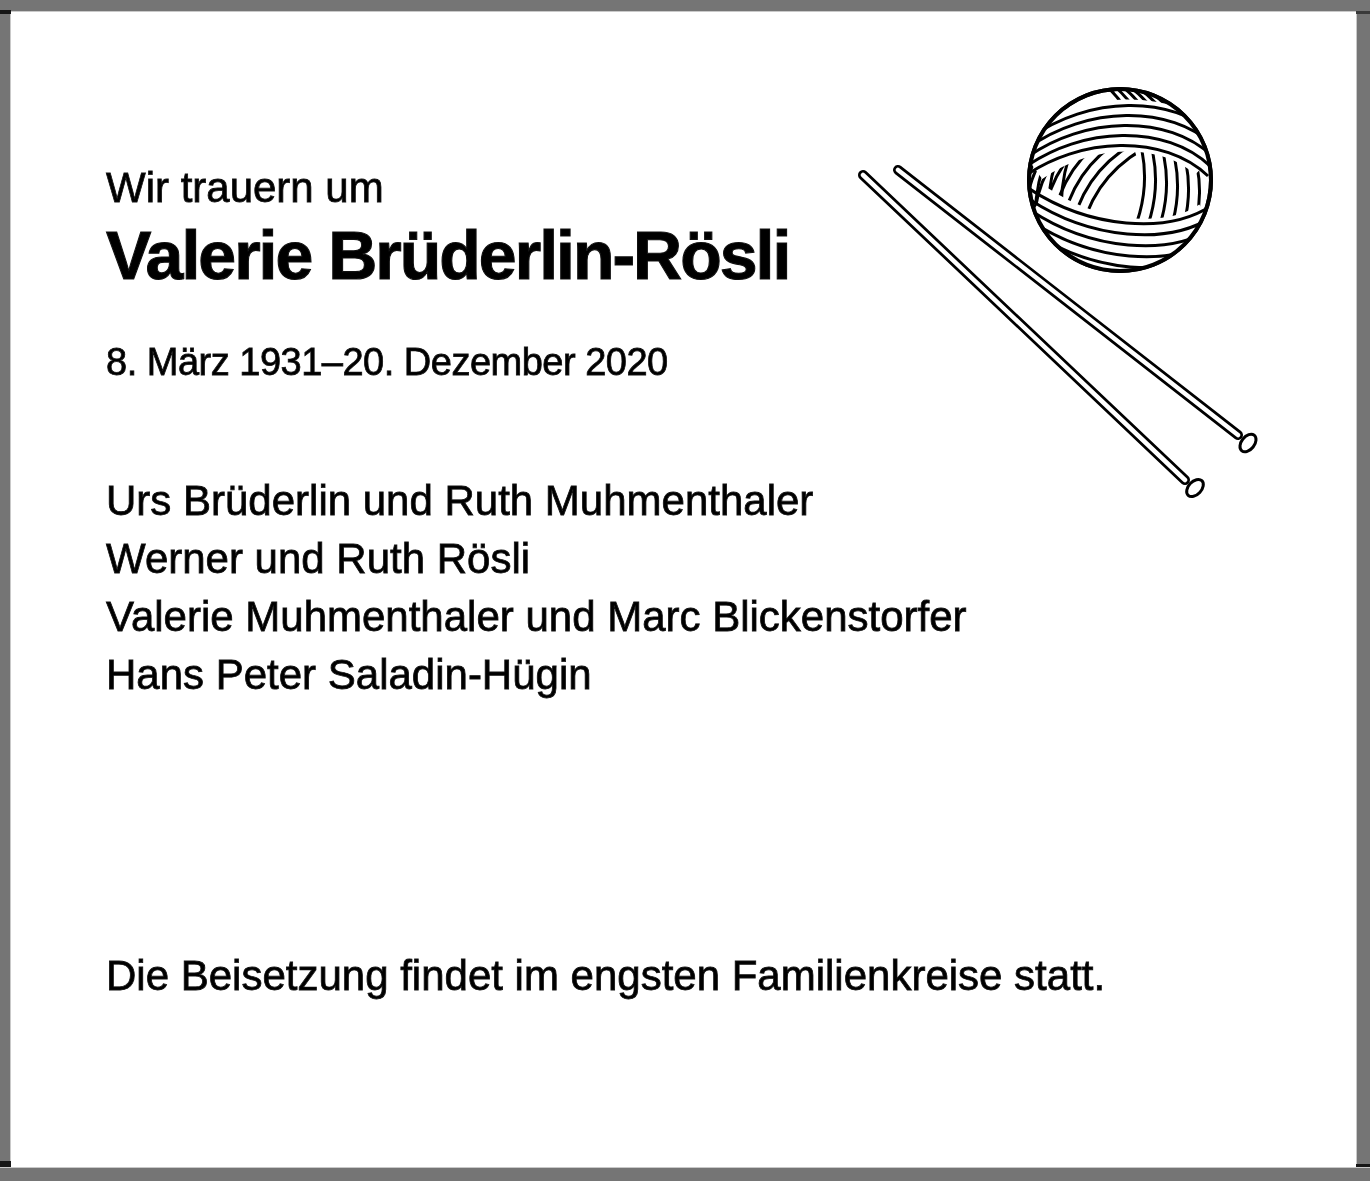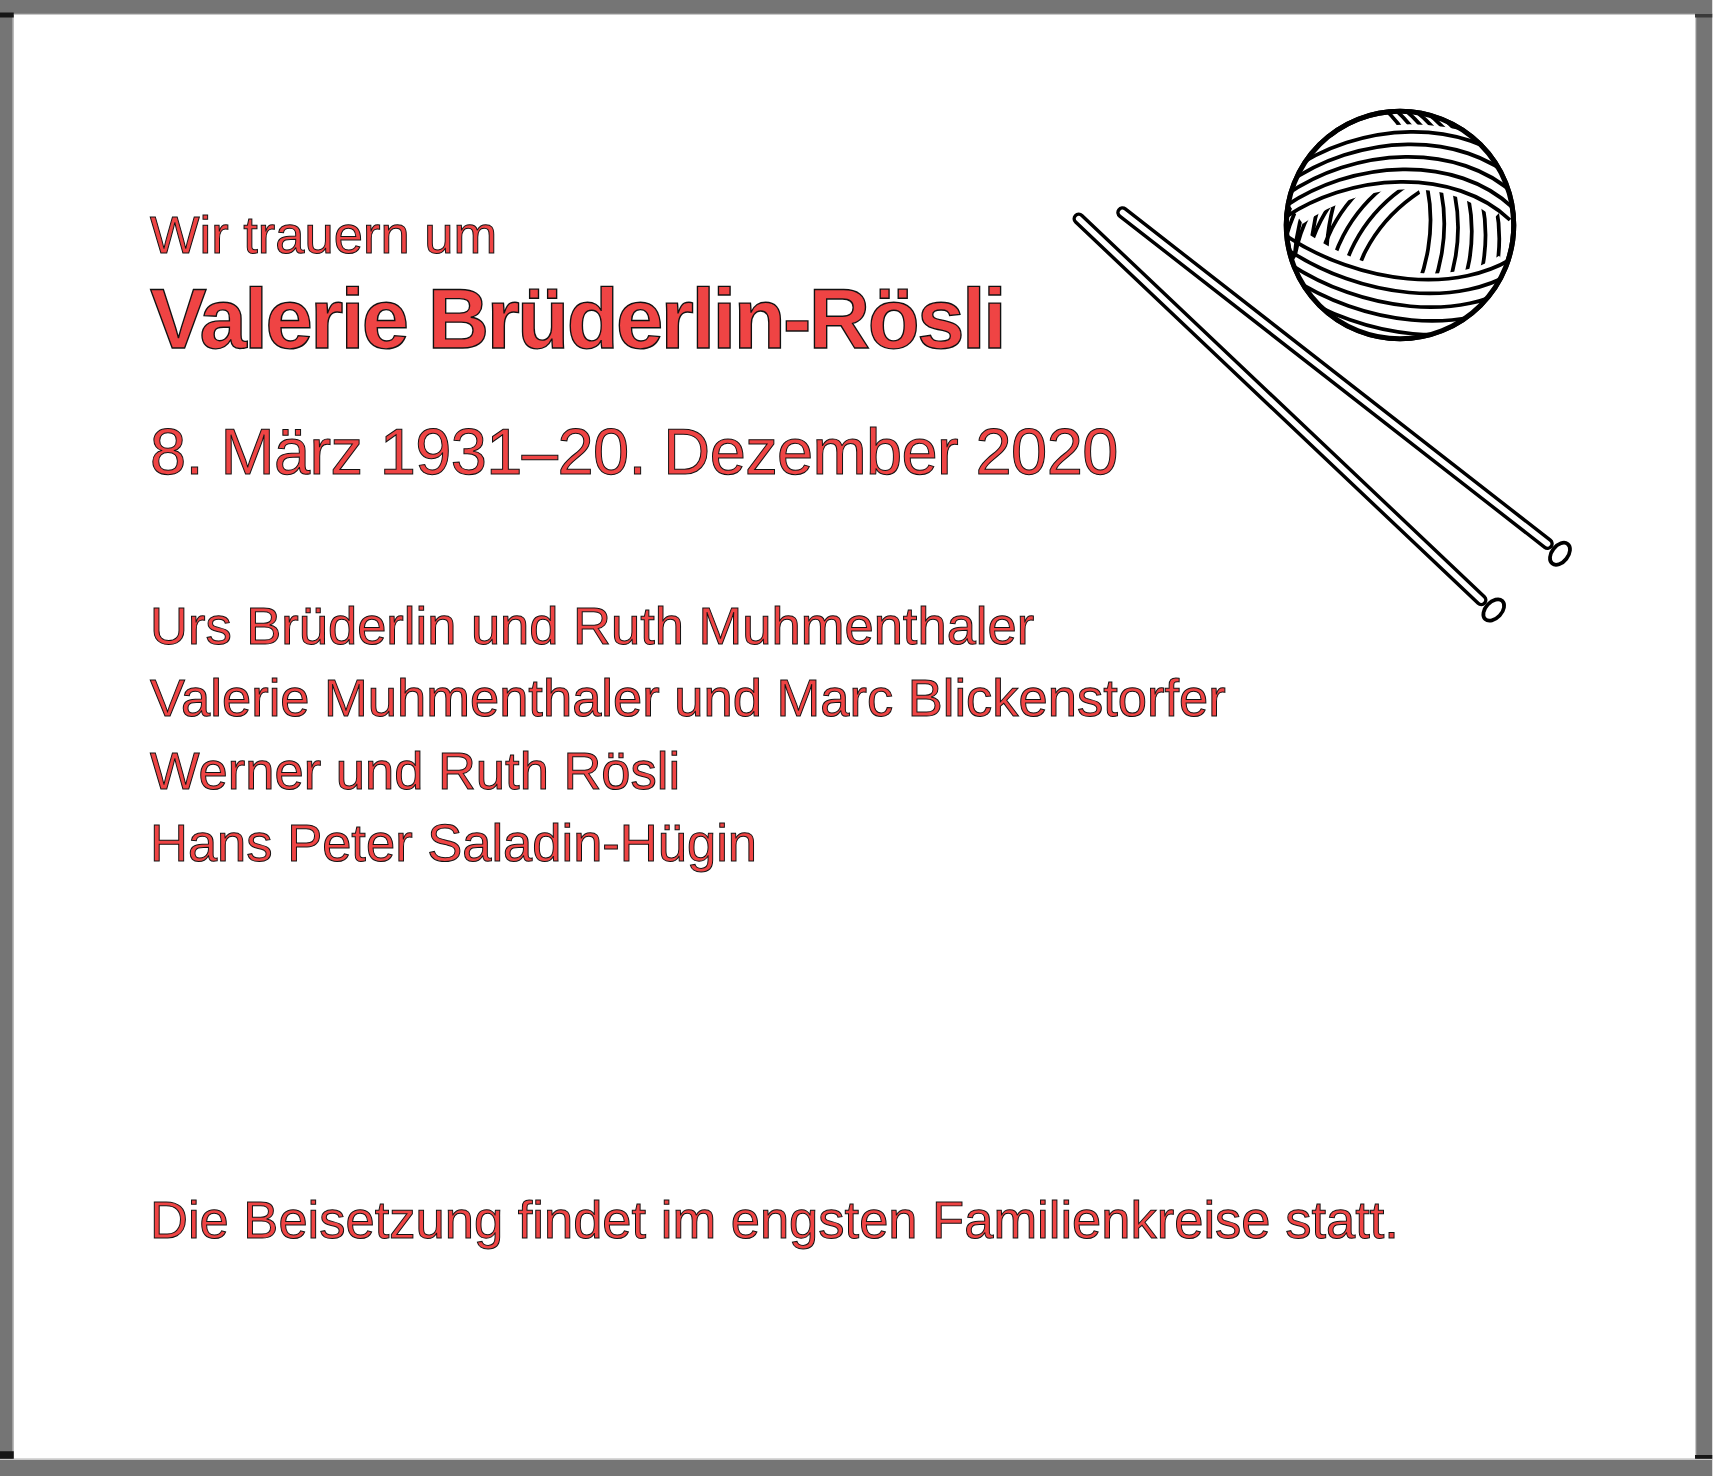--- a/index.html
+++ b/index.html
@@ -16,29 +16,29 @@
   .frame-left   { position:absolute; left:0; top:12px;   width:11px;  height:1155px; background:#757575; border-right:1px solid #c9c9c9; }
   .frame-right  { position:absolute; left:1356px; top:12px; width:14px; height:1155px; background:#757575; border-left:1px solid #c9c9c9; }
   .accent-tl { position:absolute; left:0;      top:10px;   width:11px; height:4px; background:#161616; }
   .accent-tr { position:absolute; left:1356px; top:11px;   width:14px; height:3px; background:#3a3a3a; }
   .accent-bl { position:absolute; left:0;      top:1161px; width:11px; height:6px; background:#161616; }
   .accent-br { position:absolute; left:1356px; top:1164px; width:14px; height:3px; background:#161616; }
 
   
   .txt {
     position: absolute;
-    left: 120px;
-    color: #ef4444;
+    left: 106px;
+    color: #000000;
     -webkit-text-stroke: 0.8px #111111;
     white-space: nowrap;
   }
   .intro  { top: 167px; font-size: 42px; line-height: 42px; }
   .title  { top: 221px; font-size: 68px; line-height: 68px; font-weight: 700;
             letter-spacing: -2px; -webkit-text-stroke: 1.1px #111111; }
-  .dates  { top: 341px; font-size: 52px; line-height: 42px; letter-spacing: -0.5px; }
+  .dates  { top: 341px; font-size: 38px; line-height: 42px; letter-spacing: -0.5px; }
   .mourners { top: 472px; font-size: 42px; line-height: 58px; list-style: none; }
   .closing  { top: 947px; font-size: 42px; line-height: 58px; list-style: none; }
 
   
   .illustration { position: absolute; left: 848px; top: 78px; width: 420px; height: 430px; }
 </style>
 </head>
 <body>
 
 <div class="frame-top"></div>
@@ -49,22 +49,22 @@
 <div class="accent-tr"></div>
 <div class="accent-bl"></div>
 <div class="accent-br"></div>
 
 <div class="txt intro">Wir trauern um</div>
 <h1 class="txt title">Valerie Brüderlin-Rösli</h1>
 <div class="txt dates">8. März 1931–20. Dezember 2020</div>
 
 <ul class="txt mourners">
   <li>Urs Brüderlin und Ruth Muhmenthaler</li>
+  <li>Werner und Ruth Rösli</li>
   <li>Valerie Muhmenthaler und Marc Blickenstorfer</li>
-  <li>Werner und Ruth Rösli</li>
   <li>Hans Peter Saladin-Hügin</li>
 </ul>
 
 <ul class="txt closing">
   <li>Die Beisetzung findet im engsten Familienkreise statt.</li>
 </ul>
 
 <svg class="illustration" viewBox="0 0 420 430">
   <defs>
     <clipPath id="ballClip">

